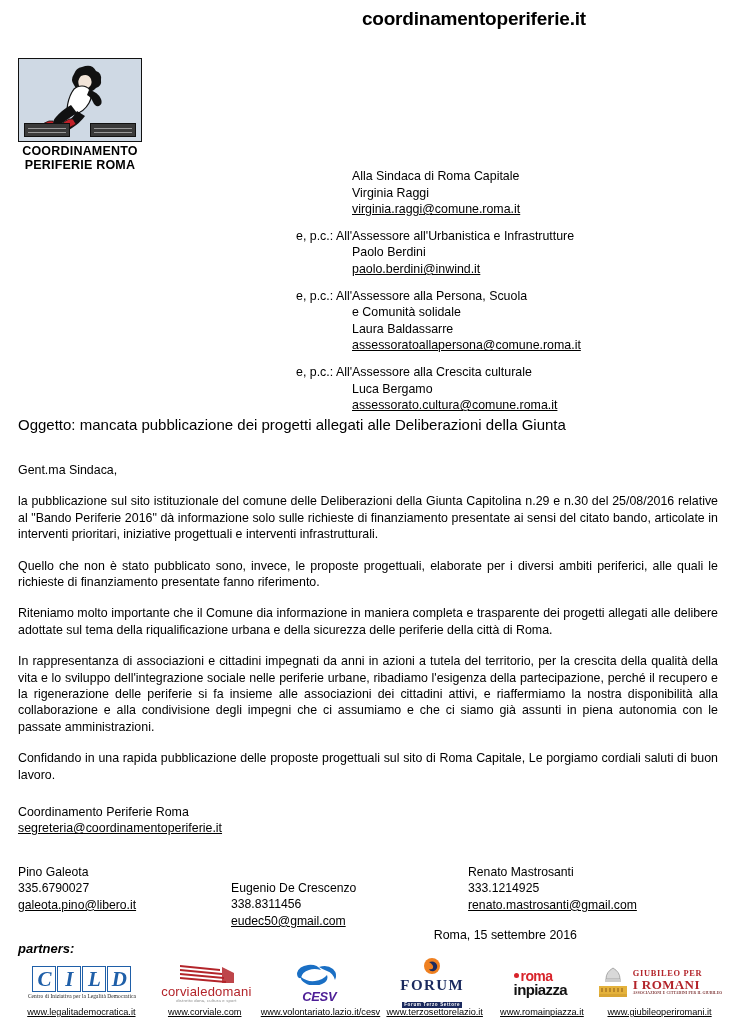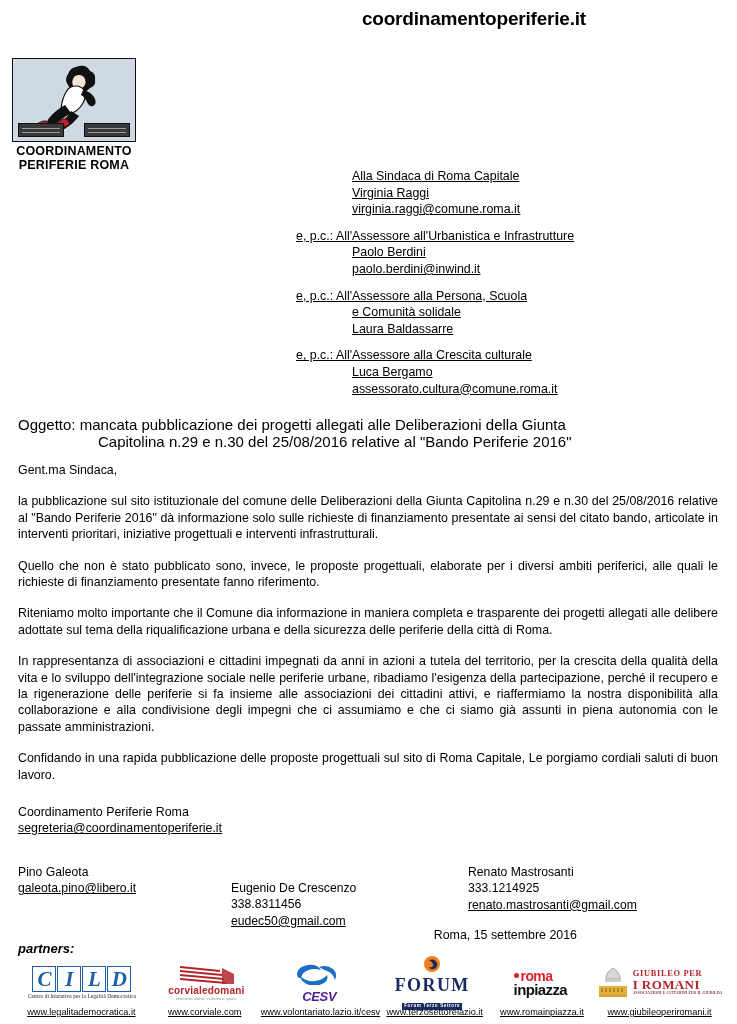--- a/index.html
+++ b/index.html
@@ -30,21 +30,21 @@
     right: 58px;
     font-size: 19px;
     font-weight: bold;
     letter-spacing: -0.2px;
     color: #000;
   }
 
   
   .logo-wrap {
     position: absolute;
-    left: 12px;
+    left: 18px;
     top: 58px;
     width: 124px;
   }
   .logo-box {
     position: relative;
     width: 124px;
     height: 84px;
     background: #cfd9e4;
     border: 1.5px solid #111;
     box-sizing: border-box;
@@ -82,21 +82,21 @@
 
   
   .addresses {
     position: absolute;
     left: 296px;
     top: 168px;
     width: 430px;
     font-size: 12.4px;
     line-height: 16.6px;
   }
-  .addr-group { margin-bottom: 10px; text-decoration: underline; }
+  .addr-group { margin-bottom: 10px; }
   .addr-group:last-child { margin-bottom: 0; }
   .addr-line { white-space: nowrap; }
   .addr-line.indent { padding-left: 56px; }
   .addr-line.first { padding-left: 0; }
   .addr-group.pc .addr-line.first { padding-left: 0; }
   .addr-group.plain .addr-line { padding-left: 56px; }
   .email { text-decoration: underline; }
 
   
   .subject {
@@ -217,22 +217,22 @@
     color: #1a1a1a;
     margin-top: 2px;
     letter-spacing: 0.1px;
     white-space: nowrap;
   }
 
   
   .corviale { text-align: center; line-height: 1; }
   .corv-bars { display: block; margin: 0 auto 2px; }
   .corv-name {
-    font-size: 10px;
-    font-weight: bold;
+    font-size: 13px;
+    font-weight: normal;
     color: #b3242a;
     letter-spacing: 0.2px;
   }
   .corv-sub {
     font-size: 4.2px;
     color: #8a8a8a;
     letter-spacing: 0.2px;
     margin-top: 1px;
   }
 
@@ -243,21 +243,21 @@
     font-weight: bold;
     font-style: italic;
     color: #4c1d95;
     letter-spacing: -0.3px;
     margin-top: 2px;
   }
 
   
   .forum { text-align: center; line-height: 1; }
   .forum-name {
-    font-size: 18px;
+    font-size: 15px;
     font-weight: bold;
     color: #1b2a5e;
     letter-spacing: 1.4px;
     font-family: "Liberation Serif", serif;
   }
   .forum-sub {
     font-size: 4.6px;
     font-weight: bold;
     color: #ffffff;
     background: #1b2a5e;
@@ -391,52 +391,53 @@
     <div class="addr-group pc">
       <div class="addr-line first"><span>e, p.c.: </span><span>All'Assessore all'Urbanistica e Infrastrutture</span></div>
       <div class="addr-line indent">Paolo Berdini</div>
       <div class="addr-line indent email">paolo.berdini@inwind.it</div>
     </div>
 
     <div class="addr-group pc">
       <div class="addr-line first"><span>e, p.c.: </span><span>All'Assessore alla Persona, Scuola</span></div>
       <div class="addr-line indent">e Comunità solidale</div>
       <div class="addr-line indent">Laura Baldassarre</div>
+      <div class="addr-line indent email">assessoratoallapersona@comune.roma.it</div>
     </div>
 
     <div class="addr-group pc">
       <div class="addr-line first"><span>e, p.c.: </span><span>All'Assessore alla Crescita culturale</span></div>
       <div class="addr-line indent">Luca Bergamo</div>
       <div class="addr-line indent email">assessorato.cultura@comune.roma.it</div>
     </div>
 
   </div>
 
   <div class="subject">
     <div class="l1">Oggetto:  mancata pubblicazione dei progetti allegati alle Deliberazioni della Giunta</div>
-    <div class="l2">Capitolina n.29 e n.30 del 25/08/2016 relative al "Bando Periferie 2016"</div>
   </div>
 
   <div class="letter">
     <p class="noj">Gent.ma Sindaca,</p>
     <p>la pubblicazione sul sito istituzionale del comune delle Deliberazioni della Giunta Capitolina n.29 e n.30 del 25/08/2016 relative al "Bando Periferie 2016" dà informazione solo sulle richieste di finanziamento presentate ai sensi del citato bando, articolate in interventi prioritari, iniziative progettuali e interventi infrastrutturali.</p>
     <p>Quello che non è stato pubblicato sono, invece, le proposte progettuali, elaborate per i diversi ambiti periferici, alle quali le richieste di finanziamento presentate fanno riferimento.</p>
     <p>Riteniamo molto importante che il Comune dia informazione in maniera completa e trasparente dei progetti allegati alle delibere adottate sul tema della riqualificazione urbana e della sicurezza delle periferie della città di Roma.</p>
     <p>In rappresentanza di associazioni e cittadini impegnati da anni in azioni a tutela del territorio, per la crescita della qualità della vita e lo sviluppo dell'integrazione sociale nelle periferie urbane, ribadiamo l'esigenza della partecipazione, perché il recupero e la rigenerazione delle periferie si fa insieme alle associazioni dei cittadini attivi, e riaffermiamo la nostra disponibilità alla collaborazione e alla condivisione degli impegni che ci assumiamo e che ci siamo già assunti in piena autonomia con le passate amministrazioni.</p>
     <p>Confidando in una rapida pubblicazione delle proposte progettuali sul sito di Roma Capitale, Le porgiamo cordiali saluti di buon lavoro.</p>
   </div>
 
   <div class="signature">
     <div>Coordinamento Periferie Roma</div>
     <div class="email">segreteria@coordinamentoperiferie.it</div>
   </div>
 
   <div class="contacts">
     <div class="contact contact-1">
       <div>Pino Galeota</div>
+      <div>335.6790027</div>
       <div class="email">galeota.pino@libero.it</div>
     </div>
     <div class="contact contact-2">
       <div>Eugenio De Crescenzo</div>
       <div>338.8311456</div>
       <div class="email">eudec50@gmail.com</div>
     </div>
     <div class="contact contact-3">
       <div>Renato Mastrosanti</div>
       <div>333.1214925</div>

